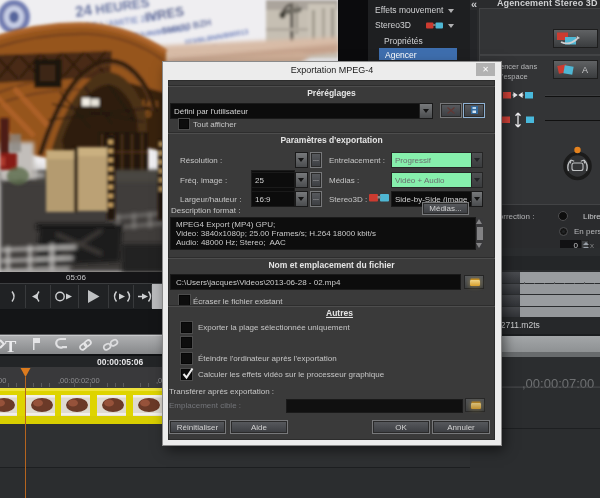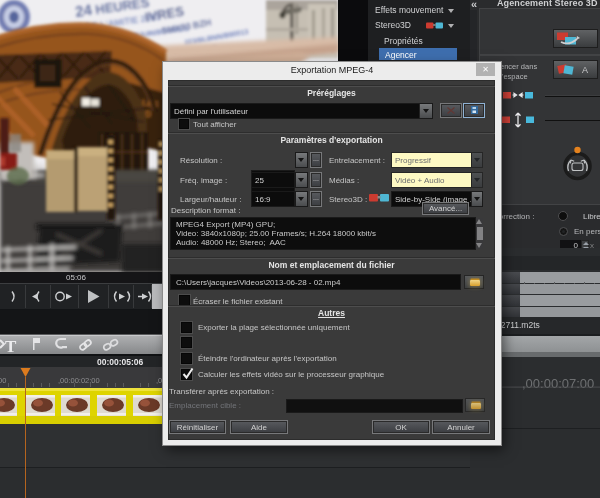--- a/index.html
+++ b/index.html
@@ -25,21 +25,21 @@
 .lbl { position:absolute; color:#c6c6c6; font-size:8px; white-space:nowrap; }
 .dlbl { position:absolute; color:#73757a; font-size:8px; white-space:nowrap; }
 
 .combo { position:absolute; background:#0c0c0c; border:1px solid #1a1a1a;
   color:#d2d2d2; font-size:8px; overflow:hidden; }
 .combo .tx { position:absolute; left:3px; top:3px; white-space:nowrap; }
 .cbtn { position:absolute; right:0; top:0; bottom:0;
   background:linear-gradient(#77797b,#4a4c4e); border-left:1px solid #232323; }
 .cbtn:after { content:""; position:absolute; left:50%; top:50%; margin:-2px 0 0 -3.5px;
   border:3.5px solid transparent; border-top:4.5px solid #141414; border-bottom:0; }
-.combo.dis { background:#fef9c3; color:#6b6d6f; border-color:#262626; }
+.combo.dis { background:#86efac; color:#6b6d6f; border-color:#262626; }
 .combo.dis .cbtn { background:linear-gradient(#4e5052,#3a3c3e); }
 .combo.dis .cbtn:after { border-top-color:#232527; }
 
 .chk { position:absolute; width:11px; height:11px; background:#0d0d0d;
   border:1px solid #060606; box-shadow:0 0 0 1px #4c4c4c; }
 .btn { position:absolute; background:linear-gradient(#595b5f,#3b3d41);
   border:1px solid #77787a; color:#d2d2d2; font-size:8px; text-align:center;
   box-shadow:inset 0 0 0 1px #2a2a2a; }
 .inp { position:absolute; background:#0c0c0c; border:1px solid #1a1a1a;
   color:#cdcdcd; font-size:8px; }
@@ -523,41 +523,41 @@
         <rect x="0" y="1" width="9" height="7.5" rx="1" fill="#cc3b30"></rect>
         <rect x="11" y="1" width="9" height="7.5" rx="1" fill="#4fb7d4"></rect>
         <rect x="8.5" y="3" width="3" height="2.5" fill="#8a8a8a"></rect>
       </svg>
       <div class="combo" style="left:223px; top:111px; width:92px; height:16px;">
           <span class="tx">Side-by-Side (image ...</span>
           <span class="cbtn" style="width:11px;"></span>
         </div>
 
       <div class="lbl" style="left:3px; top:126px;">Description format :</div>
-      <div class="btn" style="left:254px; top:122px; width:47px; height:13px; font-size:8px; line-height:12px;">Avancé...</div>
+      <div class="btn" style="left:254px; top:122px; width:47px; height:13px; font-size:8px; line-height:12px;">Médias...</div>
       <div class="abs" style="left:2px; top:137px; width:306px; height:33px; background:#0d0d0d; border:1px solid #1a1a1a; color:#c9c9c9; font-size:8px; line-height:9px; padding:2px 0 0 5px; white-space:nowrap;">
         MPEG4 Export (MP4) GPU;<br>Video: 3840x1080p; 25.00 Frames/s; H.264 18000 kbit/s<br>Audio: 48000 Hz; Stereo;&nbsp; AAC
       </div>
       <div class="abs" style="left:308px; top:138px; width:7px; height:31px; background:#39393b;">
         <div class="abs" style="left:0; top:1px; width:0; height:0; border:3.5px solid transparent; border-bottom:5px solid #848486; border-top:0;"></div>
         <div class="abs" style="left:0.5px; top:9px; width:6px; height:13px; background:#828284;"></div>
         <div class="abs" style="left:0; top:25px; width:0; height:0; border:3.5px solid transparent; border-top:5px solid #848486; border-bottom:0;"></div>
       </div>
 
       <div class="secline" style="top:177px;"></div>
       <div class="sechead" style="left:0; top:180px;">Nom et emplacement du fichier</div>
       <div class="inp" style="left:2px; top:194px; width:291px; height:16px;">
           <span class="abs" style="left:5px; top:3px;">C:\Users\jacques\Videos\2013-06-28 - 02.mp4</span>
         </div>
       <div class="folder" style="left:296px; top:195px;"></div>
       <div class="chk" style="left:11px; top:215px;"></div>
       <div class="lbl" style="left:25px; top:217px;">Écraser le fichier existant</div>
 
       <div class="secline" style="top:225px;"></div>
-      <div class="sechead" style="left:0; top:228px;text-decoration:underline;">Autres</div>
+      <div class="sechead" style="left:8px; top:228px;text-decoration:underline;">Autres</div>
       <div class="chk" style="left:13px; top:242px;"></div>
       <div class="lbl" style="left:30px; top:243px;">Exporter la plage sélectionnée uniquement</div>
       <div class="chk" style="left:13px; top:257px;"></div>
       <div class="chk" style="left:13px; top:273px;"></div>
       <div class="lbl" style="left:30px; top:274px;">Éteindre l'ordinateur après l'exportation</div>
       <div class="chk" style="left:13px; top:289px;"></div>
       <svg class="abs" style="left:13px; top:287px;" width="14" height="14" viewBox="0 0 14 14">
           <path d="M2.5 7 L5.5 10.5 L11.5 1.5" stroke="#ededed" stroke-width="2" fill="none"></path>
         </svg>
       <div class="lbl" style="left:30px; top:290px;">Calculer les effets vidéo sur le processeur graphique</div>

